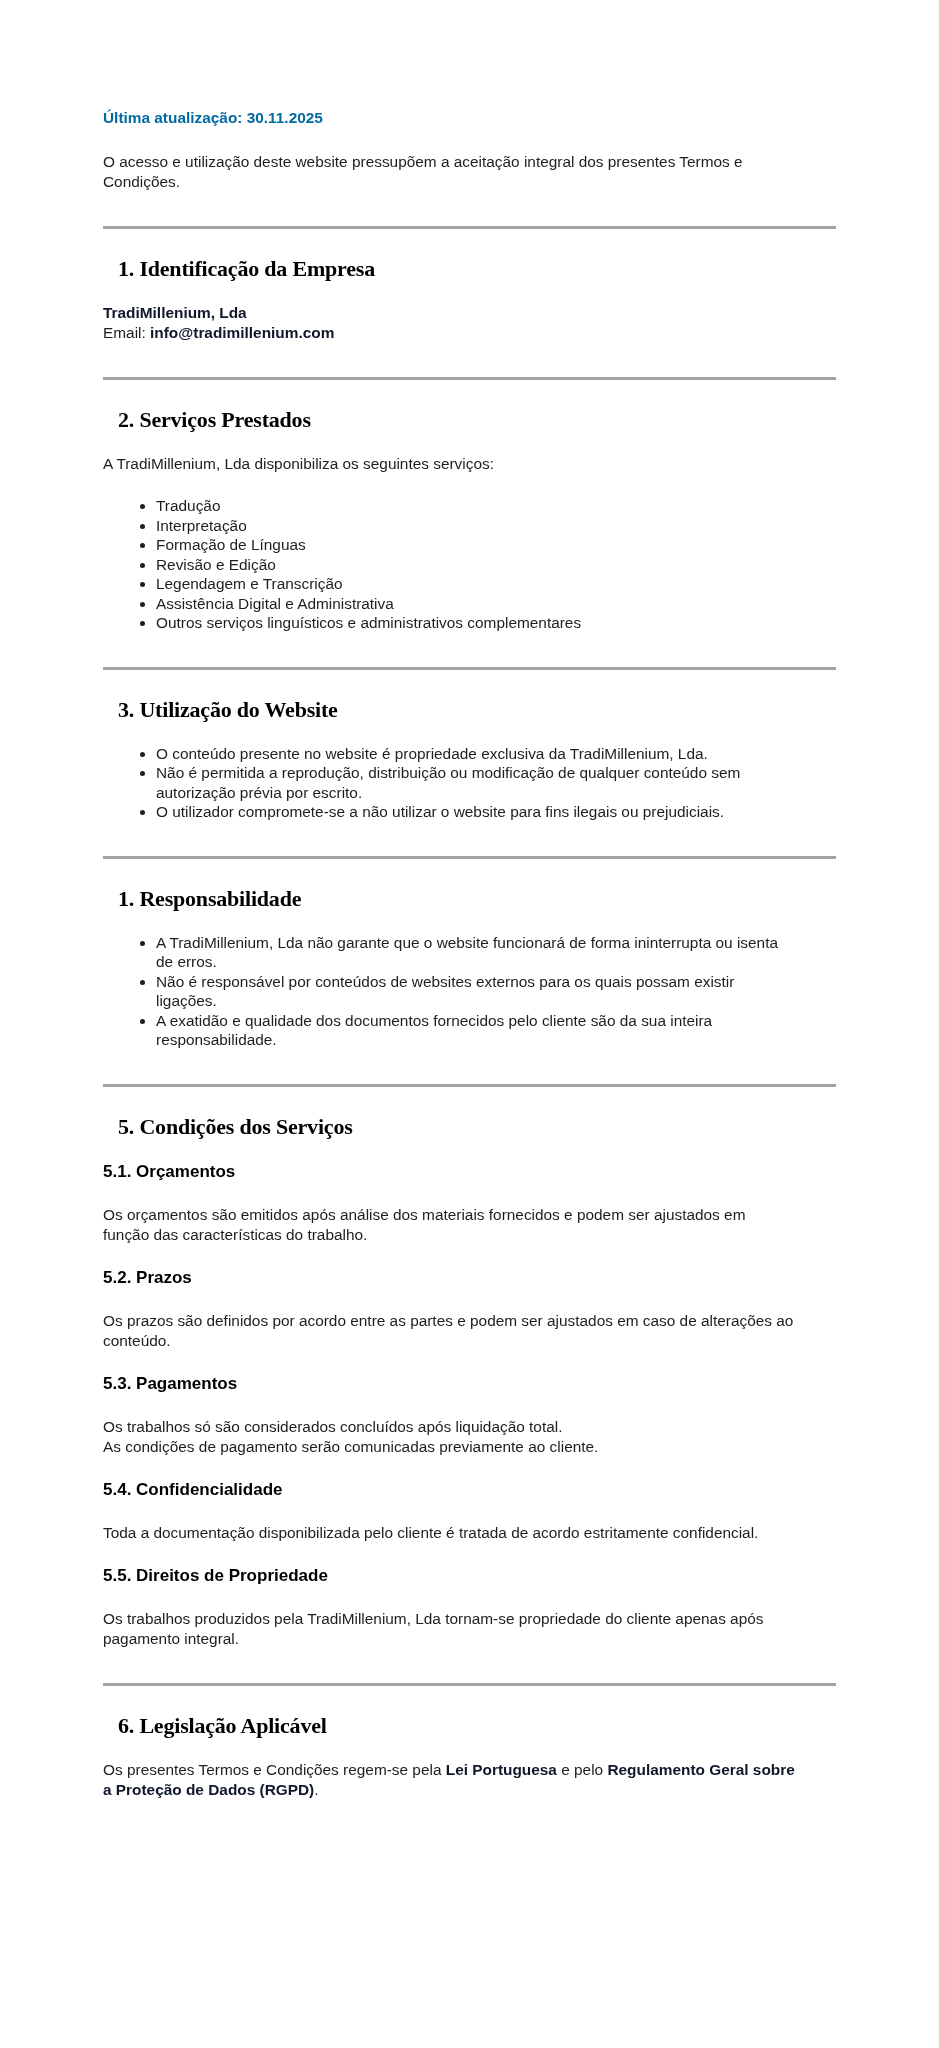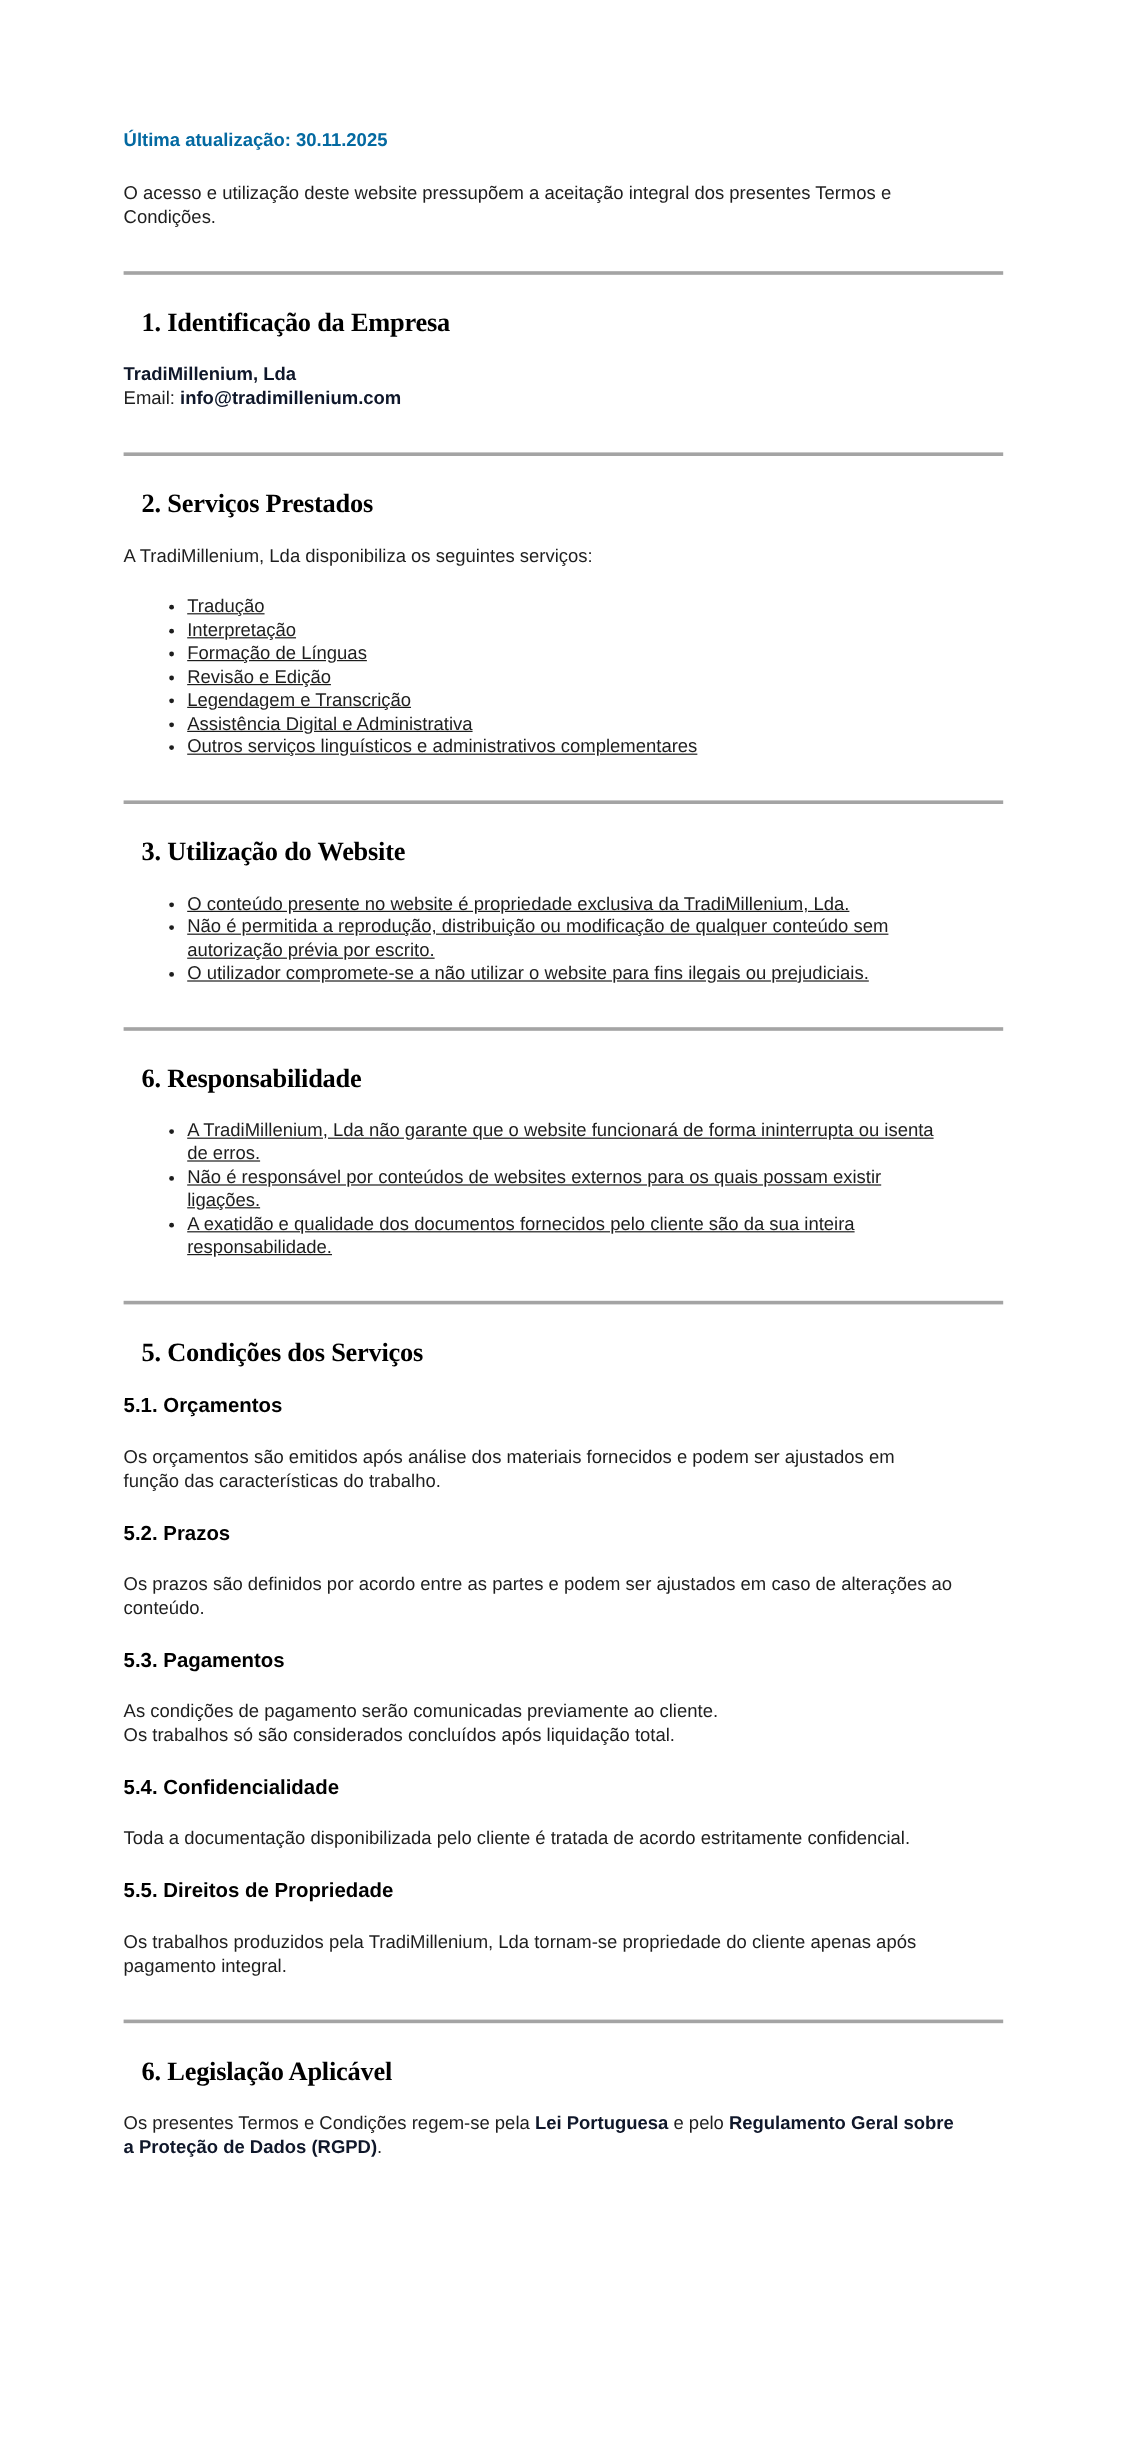--- a/index.html
+++ b/index.html
@@ -52,21 +52,20 @@
     font-weight: 700;
     font-size: 17px;
     line-height: 22px;
     color: #000;
     margin: 0 0 22px 0;
   }
   ul.bullet-list {
     margin: 0 0 22px 0;
     padding: 0 40px 0 53px;
     list-style: disc outside;
-    text-decoration: underline;
   }
   ul.bullet-list li {
     line-height: 19.5px;
     margin: 0;
     padding: 0;
   }
   .bold {
     font-weight: bold;
     color: #0f172a;
   }
@@ -116,43 +115,43 @@
     <ul class="bullet-list">
       <li>O conteúdo presente no website é propriedade exclusiva da TradiMillenium, Lda.</li>
       <li>Não é permitida a reprodução, distribuição ou modificação de qualquer conteúdo sem autorização prévia por escrito.</li>
       <li>O utilizador compromete-se a não utilizar o website para fins ilegais ou prejudiciais.</li>
     </ul>
   </section>
 
   <hr class="divider">
 
   <section>
-    <h2 class="section-title">6. Responsabilidade</h2>
+    <h2 class="section-title">1. Responsabilidade</h2>
     <ul class="bullet-list">
       <li>A TradiMillenium, Lda não garante que o website funcionará de forma ininterrupta ou isenta de erros.</li>
       <li>Não é responsável por conteúdos de websites externos para os quais possam existir ligações.</li>
       <li>A exatidão e qualidade dos documentos fornecidos pelo cliente são da sua inteira responsabilidade.</li>
     </ul>
   </section>
 
   <hr class="divider">
 
   <section>
     <h2 class="section-title">5. Condições dos Serviços</h2>
 
     <h3 class="sub-title">5.1. Orçamentos</h3>
     <p>Os orçamentos são emitidos após análise dos materiais fornecidos e podem ser ajustados em função das características do trabalho.</p>
 
     <h3 class="sub-title">5.2. Prazos</h3>
     <p>Os prazos são definidos por acordo entre as partes e podem ser ajustados em caso de alterações ao conteúdo.</p>
 
     <h3 class="sub-title">5.3. Pagamentos</h3>
     <p>
+      <span class="block-line">Os trabalhos só são considerados concluídos após liquidação total.</span>
       <span class="block-line">As condições de pagamento serão comunicadas previamente ao cliente.</span>
-      <span class="block-line">Os trabalhos só são considerados concluídos após liquidação total.</span>
     </p>
 
     <h3 class="sub-title">5.4. Confidencialidade</h3>
     <p>Toda a documentação disponibilizada pelo cliente é tratada de acordo estritamente confidencial.</p>
 
     <h3 class="sub-title">5.5. Direitos de Propriedade</h3>
     <p>Os trabalhos produzidos pela TradiMillenium, Lda tornam-se propriedade do cliente apenas após pagamento integral.</p>
   </section>
 
   <hr class="divider">

